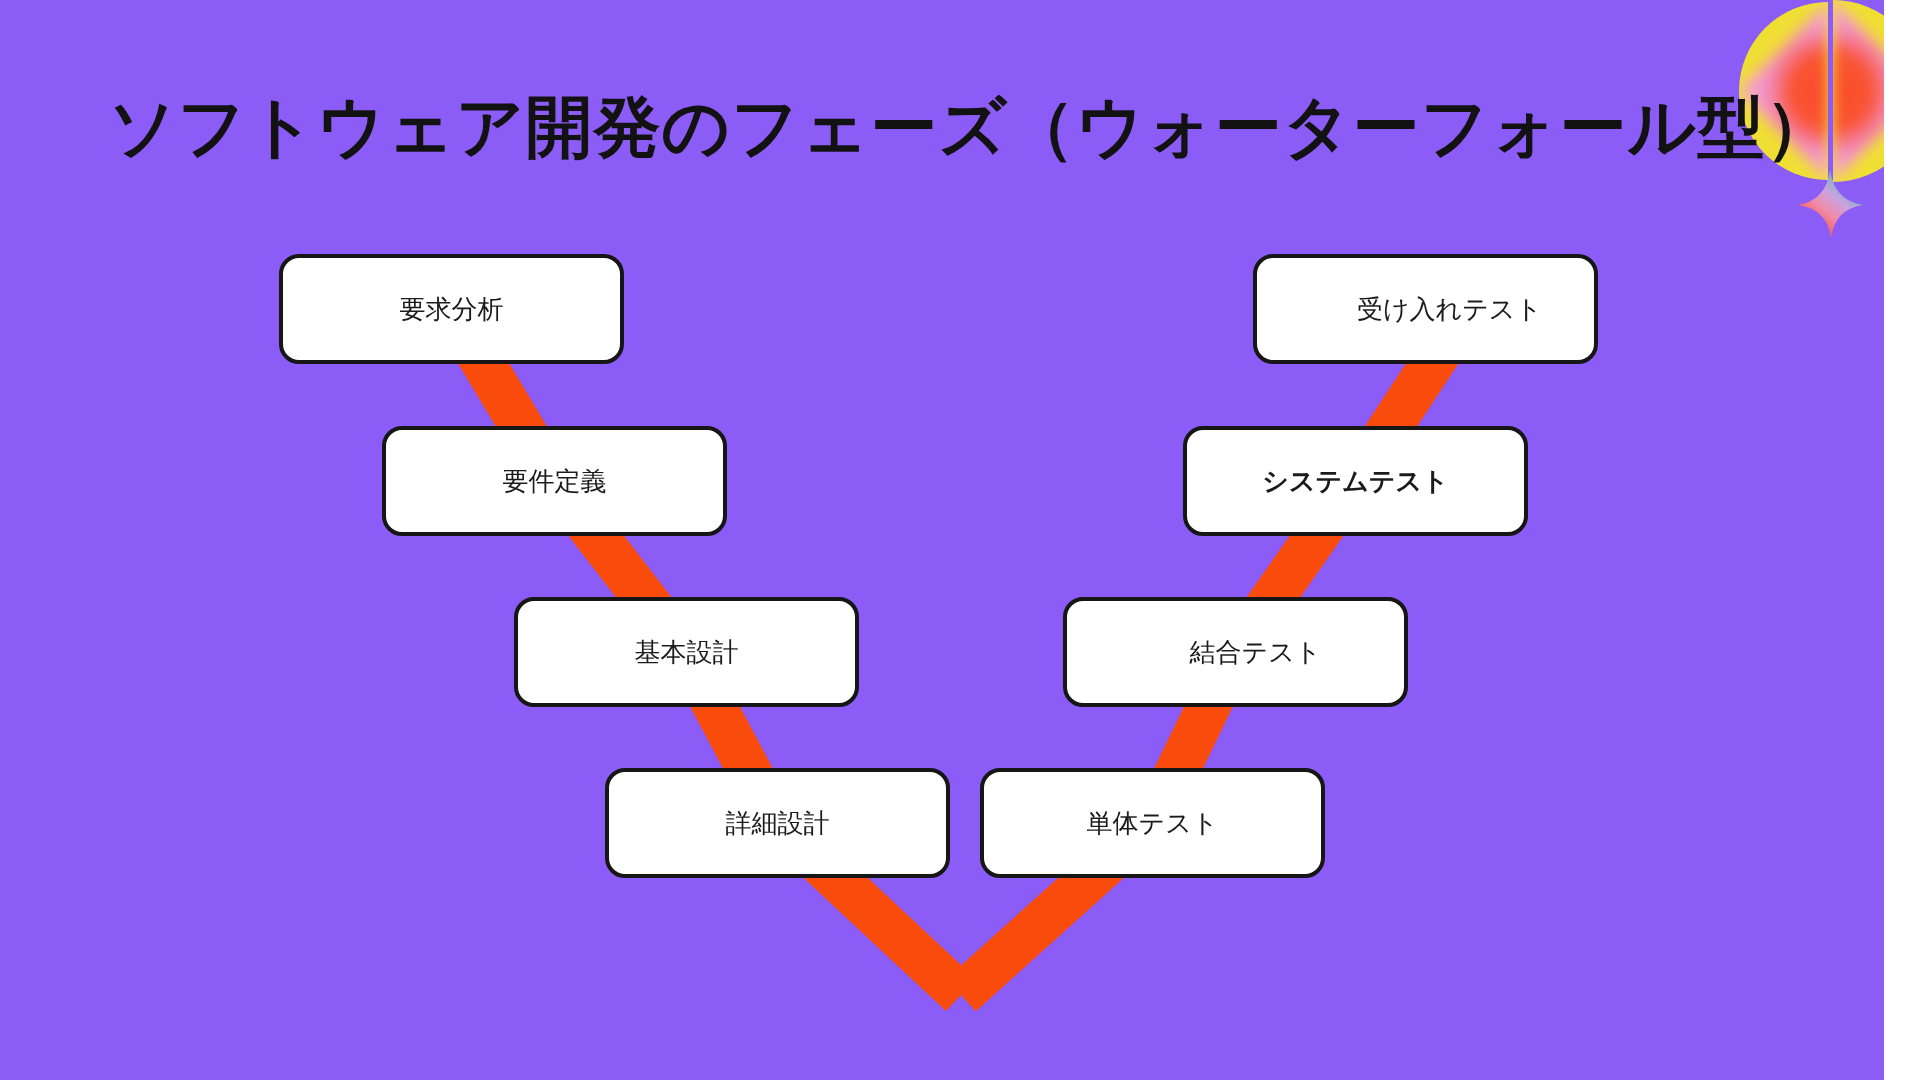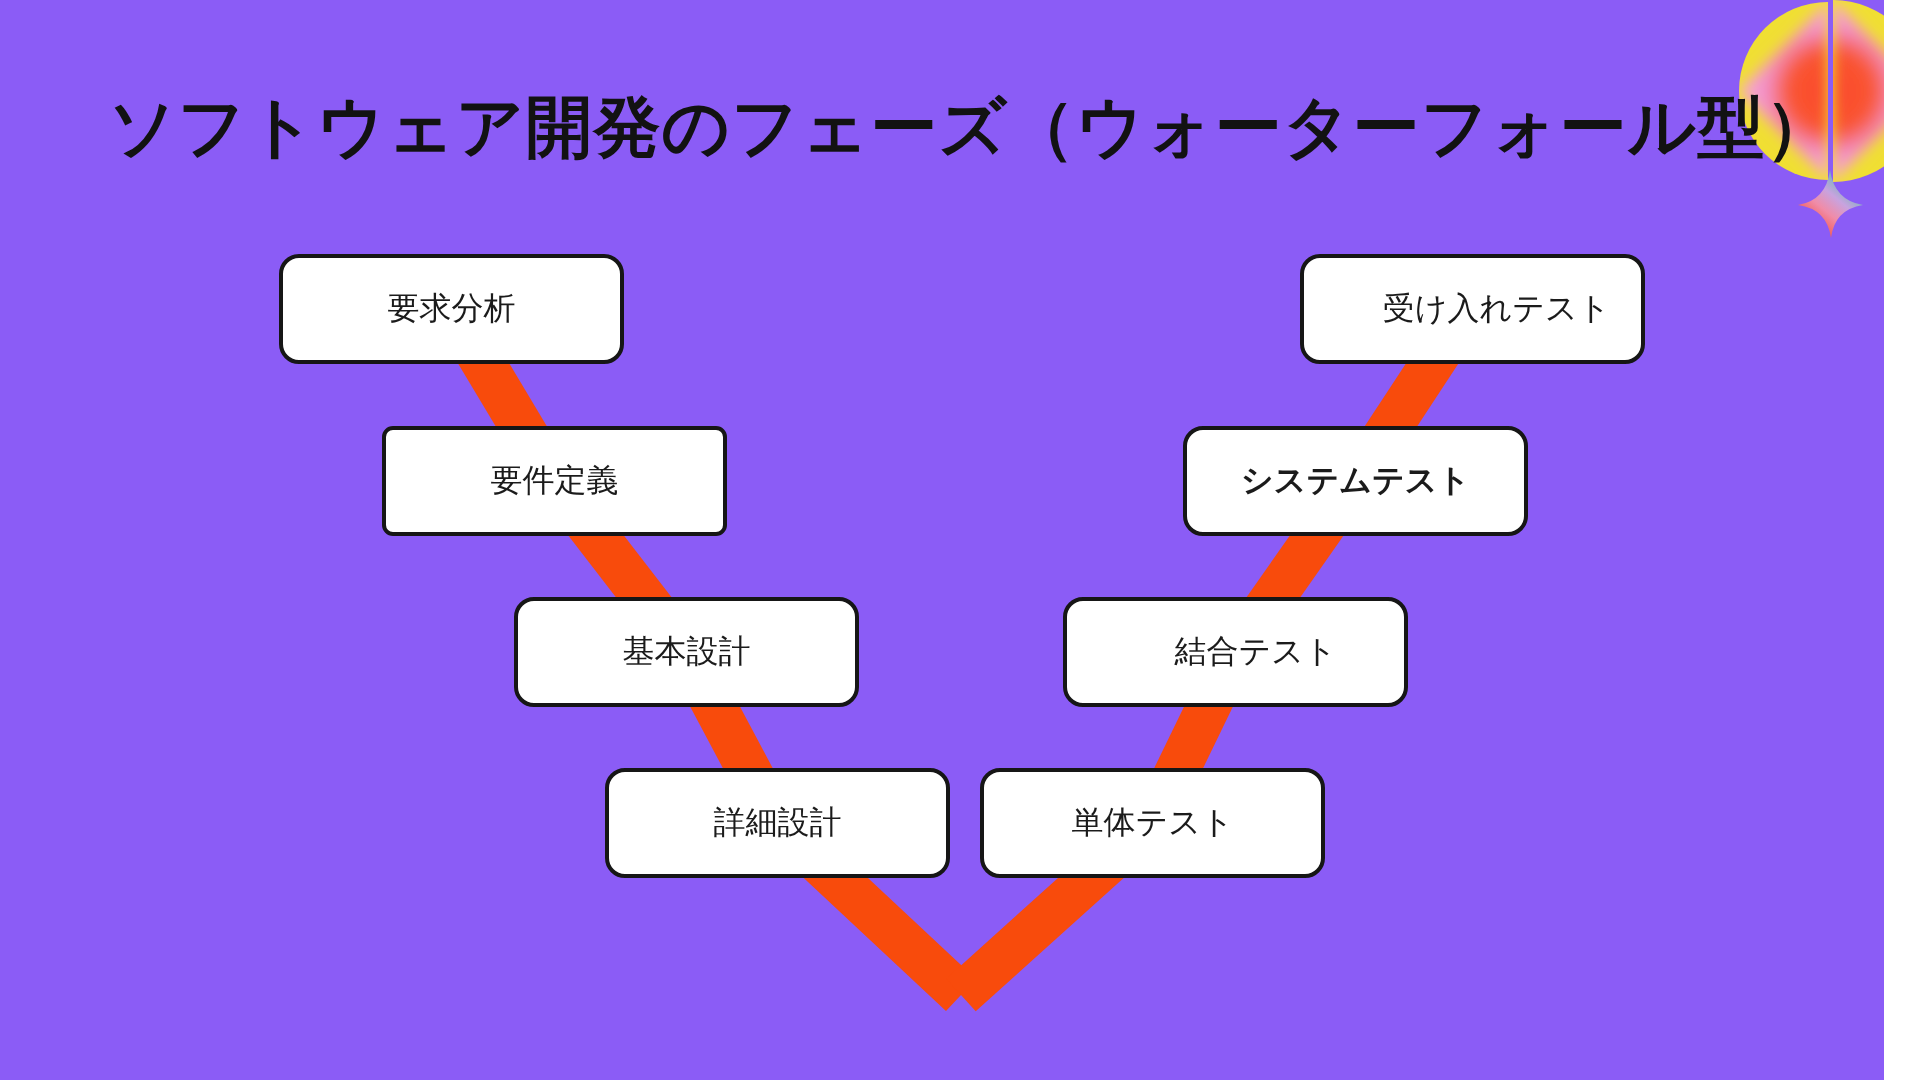--- a/index.html
+++ b/index.html
@@ -34,36 +34,36 @@
   .phase-box {
     position: absolute;
     width: 345px; height: 110px;
     box-sizing: border-box;
     background: #FFFFFF;
     border: 4px solid #161616;
     border-radius: 20px;
     display: flex;
     align-items: center;
     justify-content: center;
-    font-size: 32px;
+    font-size: 26px;
     color: #1b1b1b;
     z-index: 2;
   }
   
   .pos-1 { left: 279px;  top: 254px; }
-  .pos-2 { left: 382px;  top: 426px; border-radius: 11px; }
+  .pos-2 { left: 382px;  top: 426px; }
   .pos-3 { left: 514px;  top: 597px; }
   .pos-4 { left: 605px;  top: 768px; }
   
   .pos-5 { left: 789px;  top: 940px; }
   
   .pos-6 { left: 980px;  top: 768px; text-align: right; }
   .pos-7 { left: 1063px; top: 597px; padding-left: 40px; }
   .pos-8 { left: 1183px; top: 426px; font-weight: bold; }
-  .pos-9 { left: 1300px; top: 254px; padding-left: 48px; }
+  .pos-9 { left: 1253px; top: 254px; padding-left: 48px; }
   .corner-decoration {
     position: absolute;
     left: 1700px; top: 0;
     width: 220px; height: 270px;
     z-index: 0;
   }
 </style>
 </head>
 <body>
 

